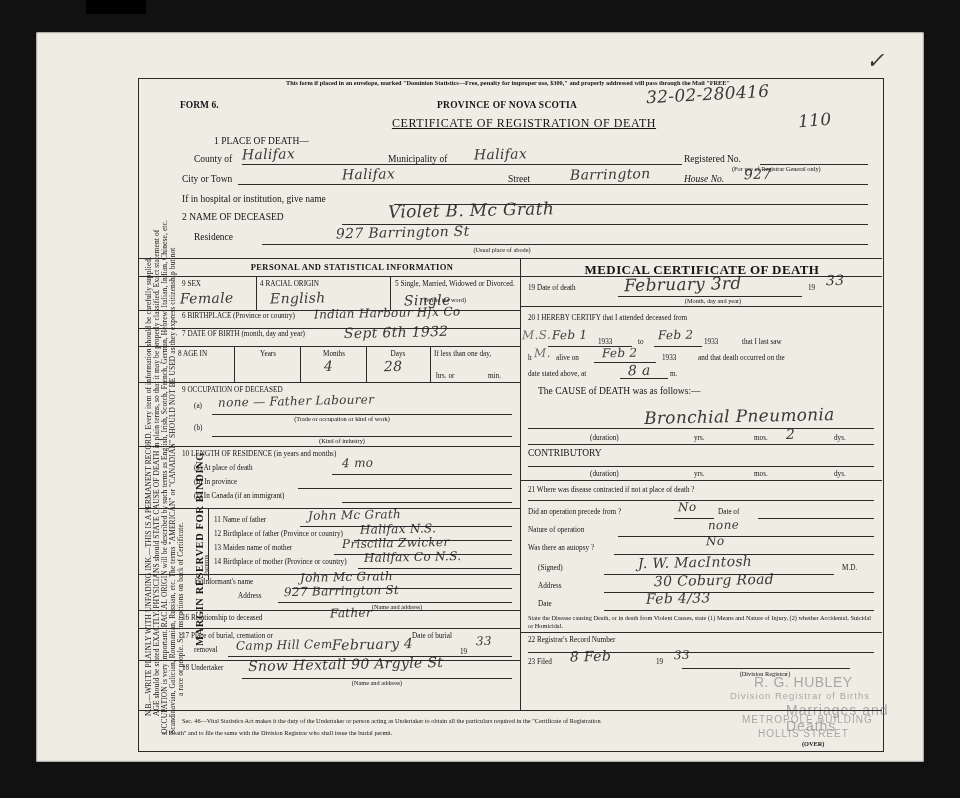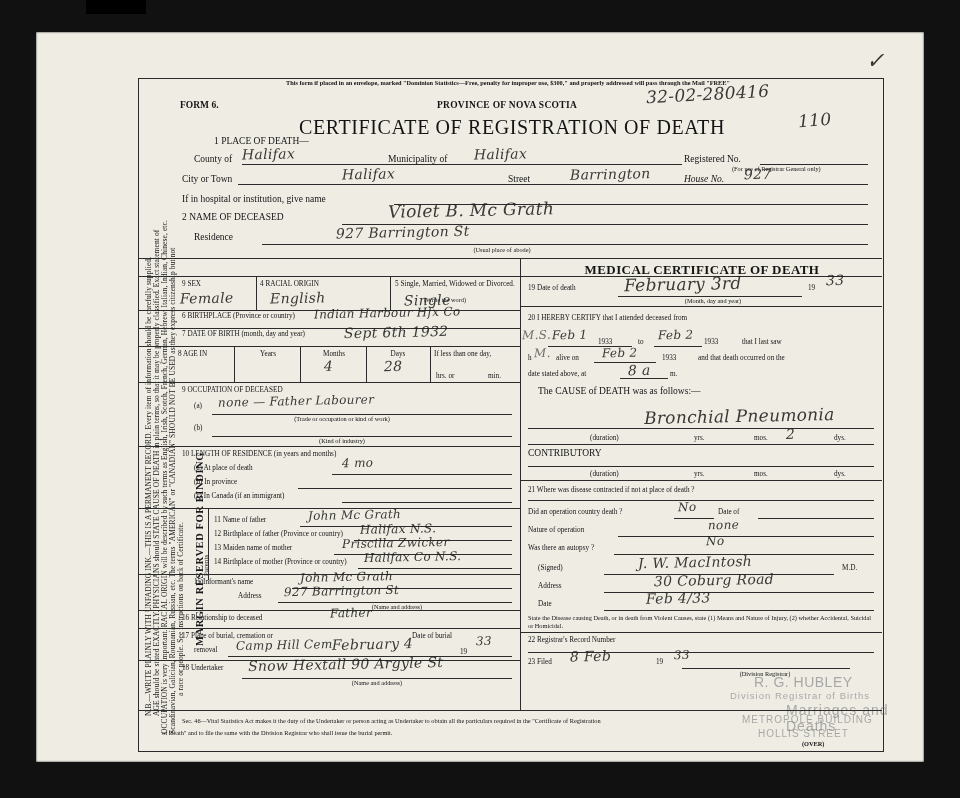--- a/index.html
+++ b/index.html
@@ -61,21 +61,21 @@
   <div class="paper">
   <div class="paperinner">
 
     <div class="hw lg" style="left:604px;top:46px;transform:rotate(-3deg);">32-02-280416</div>
     <div class="hw lg" style="left:756px;top:72px;transform:rotate(-4deg);">110</div>
     <div class="hw lg" style="left:824px;top:10px;font-size:22px;">✓</div>
 
     <div class="t lbl-xs center bold" style="left:206px;top:40px;width:520px;line-height:9px;">This form if placed in an envelope, marked "Dominion Statistics—Free, penalty for improper use, $300," and properly addressed will pass through the Mail "FREE"</div>
     <div class="t lbl bold" style="left:138px;top:62px;">FORM 6.</div>
     <div class="t lbl bold caps center" style="left:340px;top:62px;width:250px;">PROVINCE OF NOVA SCOTIA</div>
-    <div class="t center" style="left:190px;top:78px;width:560px;font-size:20px;letter-spacing:.6px;">CERTIFICATE OF REGISTRATION OF DEATH</div>
+    <div class="t center" style="left:202px;top:78px;width:560px;font-size:12px;letter-spacing:.6px;text-decoration:underline;">CERTIFICATE OF REGISTRATION OF DEATH</div>
 
     <div class="vert">
       <div class="rot" style="left:2px;top:630px;">N.B.—WRITE PLAINLY WITH UNFADING INK.—THIS IS A PERMANENT RECORD.  Every item of information should be carefully supplied.</div>
       <div class="rot" style="left:10px;top:630px;">AGE should be stated EXACTLY.  PHYSICIANS should STATE CAUSE OF DEATH in plain terms, so that it may be properly classified.  Exact statement of</div>
       <div class="rot" style="left:18px;top:648px;">OCCUPATION is very important.  RACIAL ORIGIN will be described by such terms as English, Irish, Scotch, French, German, Hebrew, Italian, Indian, Chinese, etc.</div>
       <div class="rot" style="left:26px;top:648px;">Scandinavian, Galician, Roumanian, Russian, etc. The terms "AMERICAN" or "CANADIAN" SHOULD NOT BE USED as they express citizenship but not</div>
       <div class="rot" style="left:34px;top:610px;">a race or people.           See instructions on back of Certificate.</div>
       <div class="rot big" style="left:52px;top:560px;">MARGIN RESERVED FOR BINDING</div>
     </div>
 
@@ -106,20 +106,21 @@
     <div class="hw lg" style="left:346px;top:162px;">Violet B. Mc Grath</div>
     <div class="hr" style="left:300px;top:186px;width:526px;"></div>
 
     <div class="t lbl" style="left:152px;top:194px;">Residence</div>
     <div class="hw" style="left:294px;top:186px;">927 Barrington St</div>
     <div class="hr" style="left:220px;top:206px;width:606px;"></div>
     <div class="t lbl-xs center" style="left:380px;top:208px;width:160px;">(Usual place of abode)</div>
 
     <div class="hr" style="left:96px;top:220px;width:744px;"></div>
     <div class="vr" style="left:478px;top:220px;height:452px;"></div>
+    <div class="t lbl bold center" style="left:150px;top:224px;width:320px;font-size:8.5px;letter-spacing:.4px;">PERSONAL AND STATISTICAL INFORMATION</div>
     <div class="t lbl bold center" style="left:486px;top:224px;width:348px;font-size:13px;letter-spacing:.4px;">MEDICAL CERTIFICATE OF DEATH</div>
     <div class="hr" style="left:96px;top:238px;width:744px;"></div>
 
     <div class="t lbl-s" style="left:140px;top:242px;">9 SEX</div>
     <div class="hw" style="left:138px;top:252px;">Female</div>
     <div class="t lbl-s" style="left:218px;top:242px;">4 RACIAL ORIGIN</div>
     <div class="hw" style="left:228px;top:252px;">English</div>
     <div class="t lbl-s" style="left:353px;top:242px;width:120px;line-height:8px;">5 Single, Married, Widowed or Divorced.</div>
     <div class="t lbl-xs" style="left:382px;top:258px;">(Write the word)</div>
     <div class="hw" style="left:362px;top:254px;">Single</div>
@@ -263,21 +264,21 @@
     <div class="hr" style="left:486px;top:428px;width:346px;"></div>
     <div class="t lbl-s" style="left:548px;top:432px;">(duration)</div>
     <div class="t lbl-s" style="left:652px;top:432px;">yrs.</div>
     <div class="t lbl-s" style="left:712px;top:432px;">mos.</div>
     <div class="t lbl-s" style="left:792px;top:432px;">dys.</div>
     <div class="hr" style="left:478px;top:442px;width:362px;"></div>
 
     <div class="t lbl-s" style="left:486px;top:448px;">21 Where was disease contracted if not at place of death ?</div>
     <div class="hr" style="left:486px;top:462px;width:346px;"></div>
 
-    <div class="t lbl-s" style="left:486px;top:470px;">Did an operation country death ?</div>
+    <div class="t lbl-s" style="left:486px;top:470px;">Did an operation precede from ?</div>
     <div class="hw sm" style="left:636px;top:462px;">No</div>
     <div class="t lbl-s" style="left:676px;top:470px;">Date of</div>
     <div class="hr" style="left:632px;top:480px;width:40px;"></div>
     <div class="hr" style="left:716px;top:480px;width:116px;"></div>
 
     <div class="t lbl-s" style="left:486px;top:488px;">Nature of operation</div>
     <div class="hw sm" style="left:666px;top:480px;">none</div>
     <div class="hr" style="left:576px;top:498px;width:256px;"></div>
 
     <div class="t lbl-s" style="left:486px;top:506px;">Was there an autopsy ?</div>

